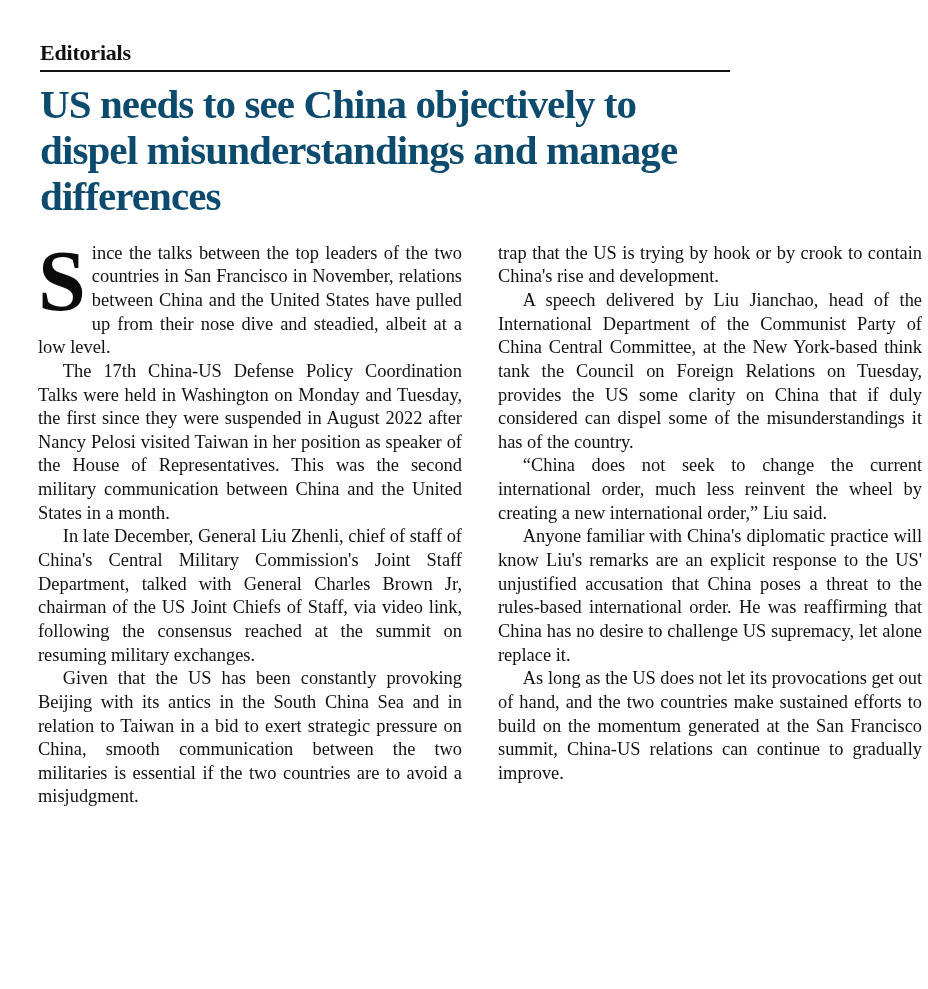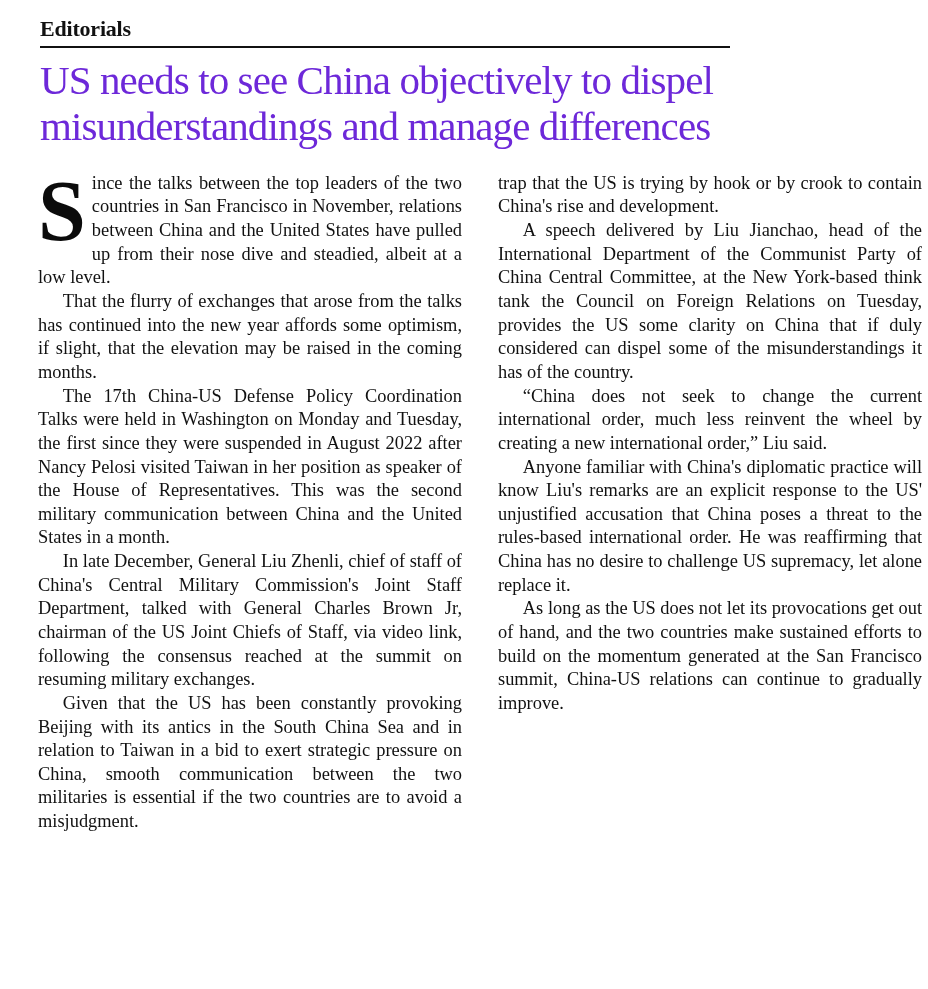--- a/index.html
+++ b/index.html
@@ -12,43 +12,43 @@
     height: 989px;
     font-family: "Liberation Serif", serif;
     color: #111111;
     overflow: hidden;
   }
   .page {
     position: relative;
     width: 764px;
     height: 989px;
     box-sizing: border-box;
-    padding: 16px 36px 10px 38px;
+    padding: 40px 36px 10px 38px;
   }
   .section-label {
     font-family: "Liberation Serif", serif;
     font-weight: bold;
     font-size: 22px;
     letter-spacing: -0.2px;
     color: #111111;
     margin: 0 0 4px 2px;
   }
   .rule {
     height: 2px;
     background: #111111;
     margin: 4px 0 10px 2px;
     width: 100%;
   }
   .headline {
     font-family: "Liberation Serif", serif;
-    font-weight: normal;
+    font-weight: bold;
     font-size: 41px;
     line-height: 1.12;
     letter-spacing: -0.9px;
-    color: #6d28d9;
+    color: #0c4a6e;
     margin: 0 0 6px 2px;
     max-width: 880px;
   }
   .columns {
     display: flex;
     gap: 36px;
     margin-top: 22px;
   }
   .col {
     width: 424px;
@@ -89,21 +89,20 @@
 
   <div class="section-label">Editorials</div>
   <div class="rule"></div>
 
   <h1 class="headline">US needs to see China objectively to dispel misunderstandings and manage differences</h1>
 
   <div class="columns">
 
     <div class="col">
       <p class="body dropcap-para"><span class="dropcap">S</span><span>ince the talks between the top leaders of the two countries in San Francisco in November, relations between China and the United States have pulled up from their nose dive and steadied, albeit at a low level.</span></p>
-      <p class="body">That the flurry of exchanges that arose from the talks has continued into the new year affords some optimism, if slight, that the elevation may be raised in the coming months.</p>
       <p class="body">The 17th China-US Defense Policy Coordination Talks were held in Washington on Monday and Tuesday, the first since they were suspended in August 2022 after Nancy Pelosi visited Taiwan in her position as speaker of the House of Representatives. This was the second military communication between China and the United States in a month.</p>
       <p class="body">In late December, General Liu Zhenli, chief of staff of China's Central Military Commission's Joint Staff Department, talked with General Charles Brown Jr, chairman of the US Joint Chiefs of Staff, via video link, following the consensus reached at the summit on resuming military exchanges.</p>
       <p class="body">Given that the US has been constantly provoking Beijing with its antics in the South China Sea and in relation to Taiwan in a bid to exert strategic pressure on China, smooth communication between the two militaries is essential if the two countries are to avoid a misjudgment.</p>
     </div>
 
     <div class="col">
       <p class="body">trap that the US is trying by hook or by crook to contain China's rise and development.</p>
       <p class="body">A speech delivered by Liu Jianchao, head of the International Department of the Communist Party of China Central Committee, at the New York-based think tank the Council on Foreign Relations on Tuesday, provides the US some clarity on China that if duly considered can dispel some of the misunderstandings it has of the country.</p>
       <p class="body">“China does not seek to change the current international order, much less reinvent the wheel by creating a new international order,” Liu said.</p>
       <p class="body">Anyone familiar with China's diplomatic practice will know Liu's remarks are an explicit response to the US' unjustified accusation that China poses a threat to the rules-based international order. He was reaffirming that China has no desire to challenge US supremacy, let alone replace it.</p>

